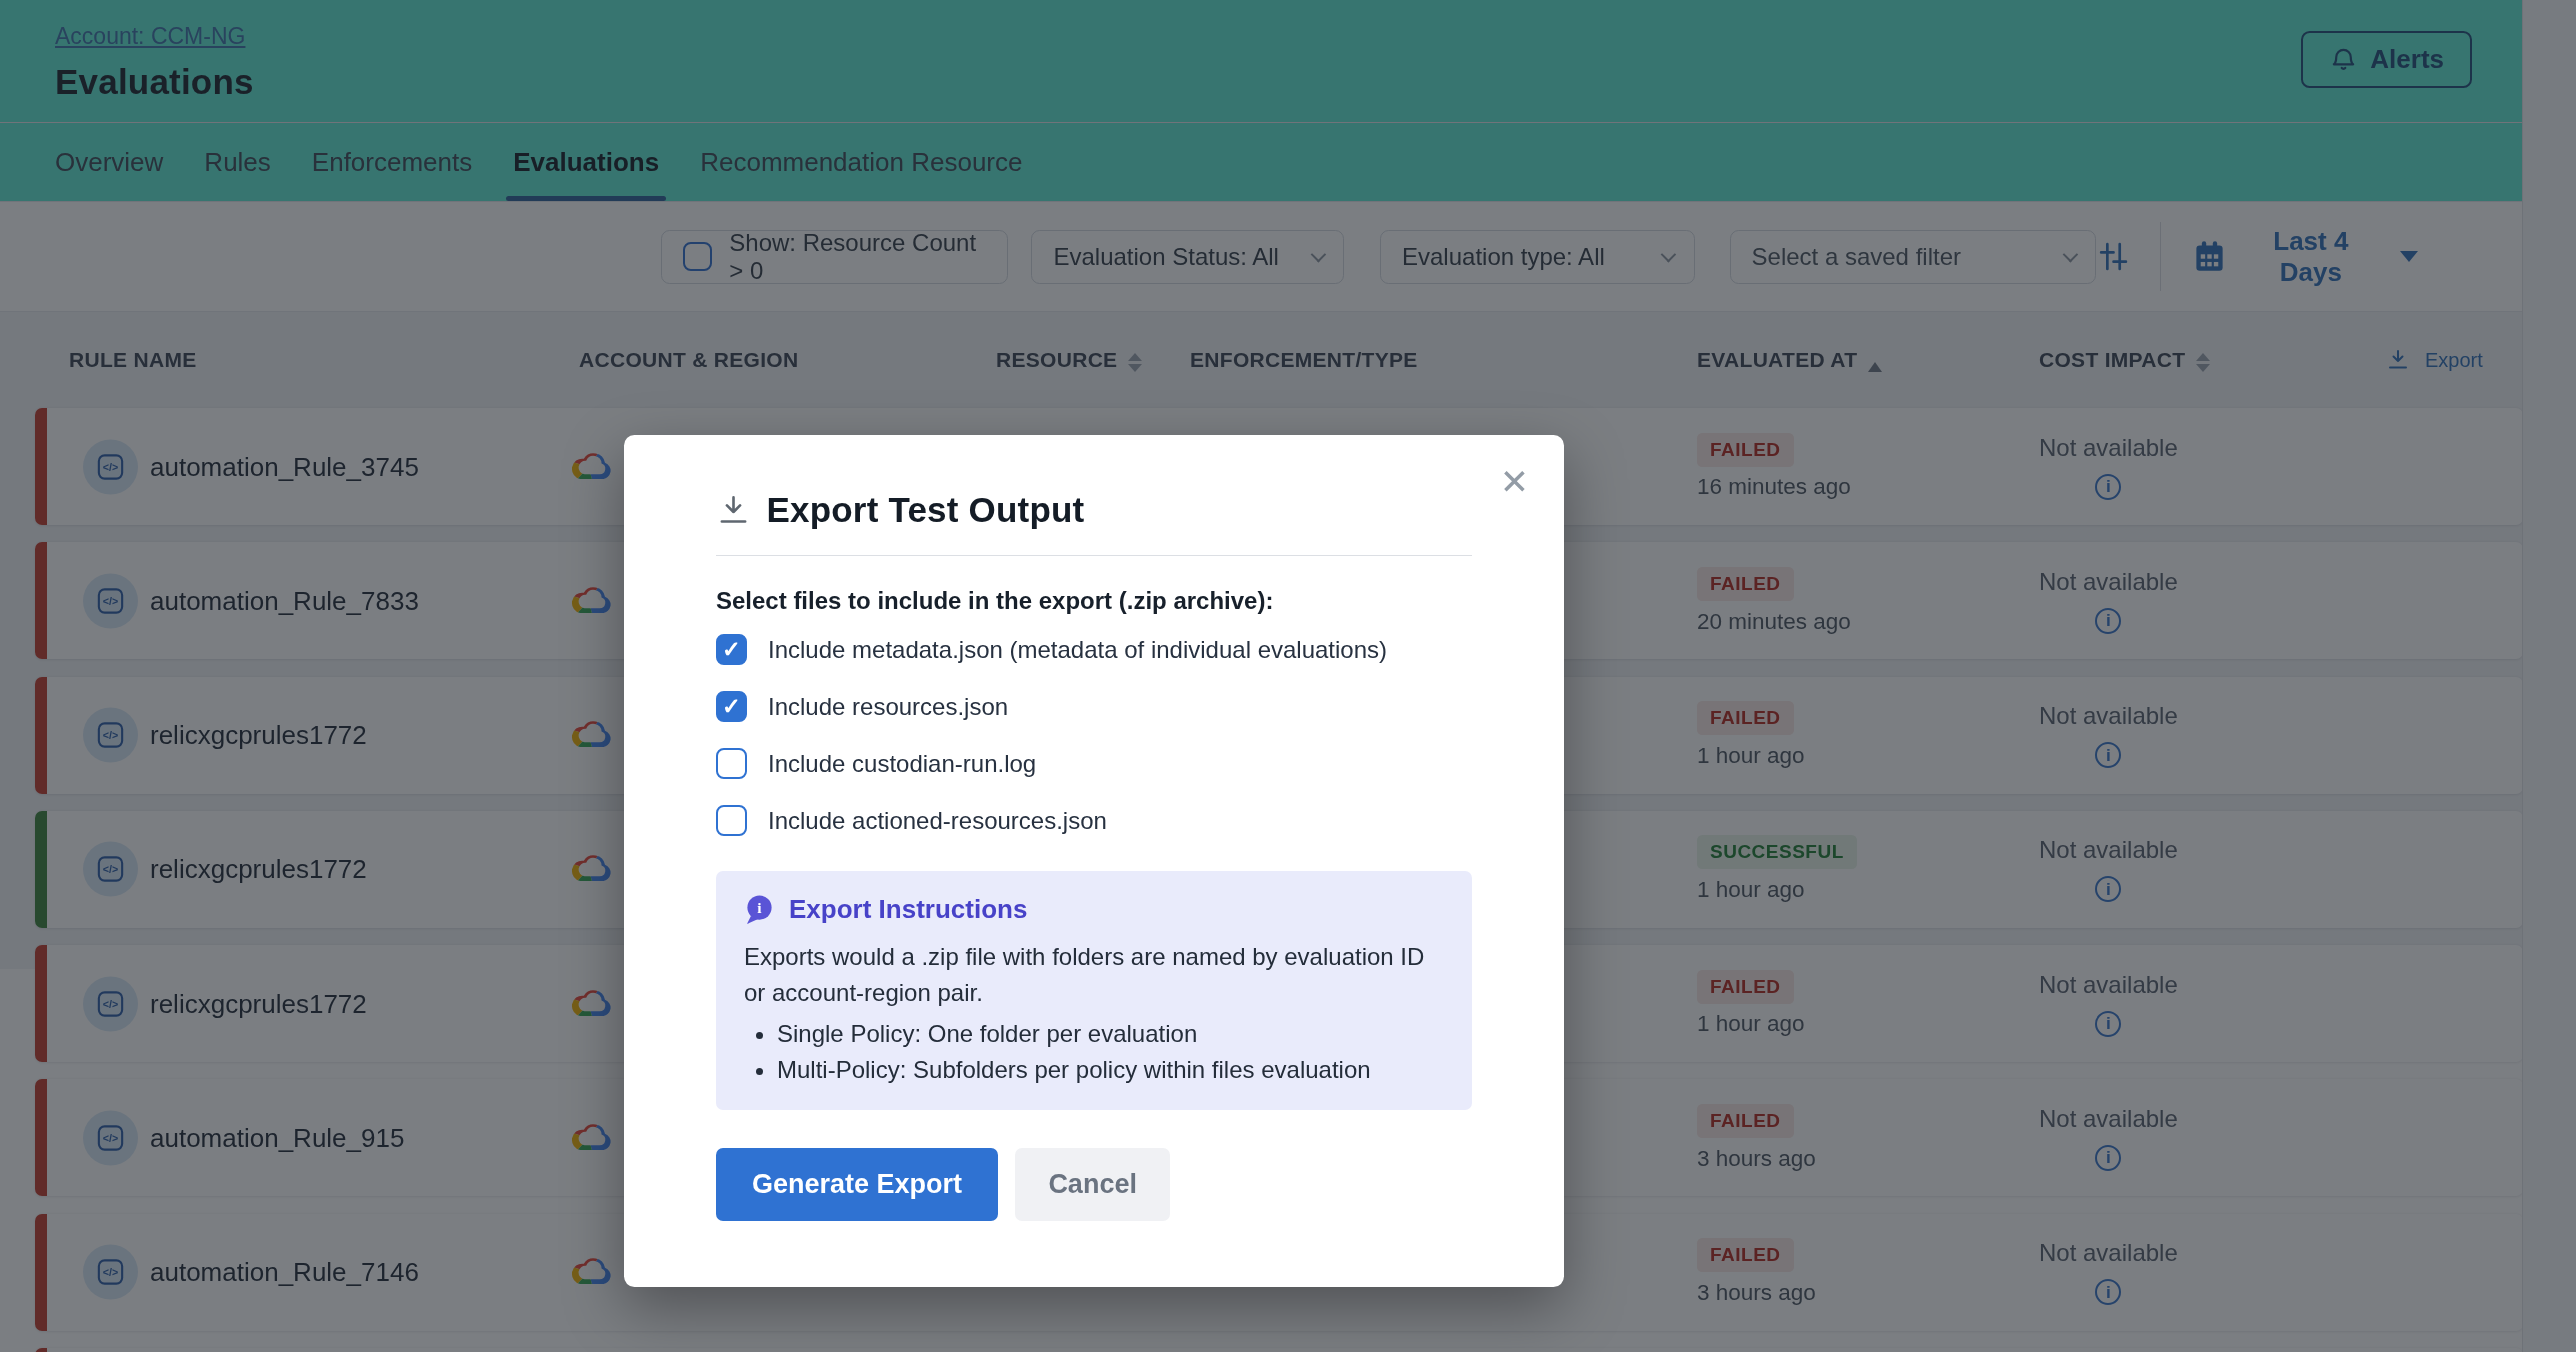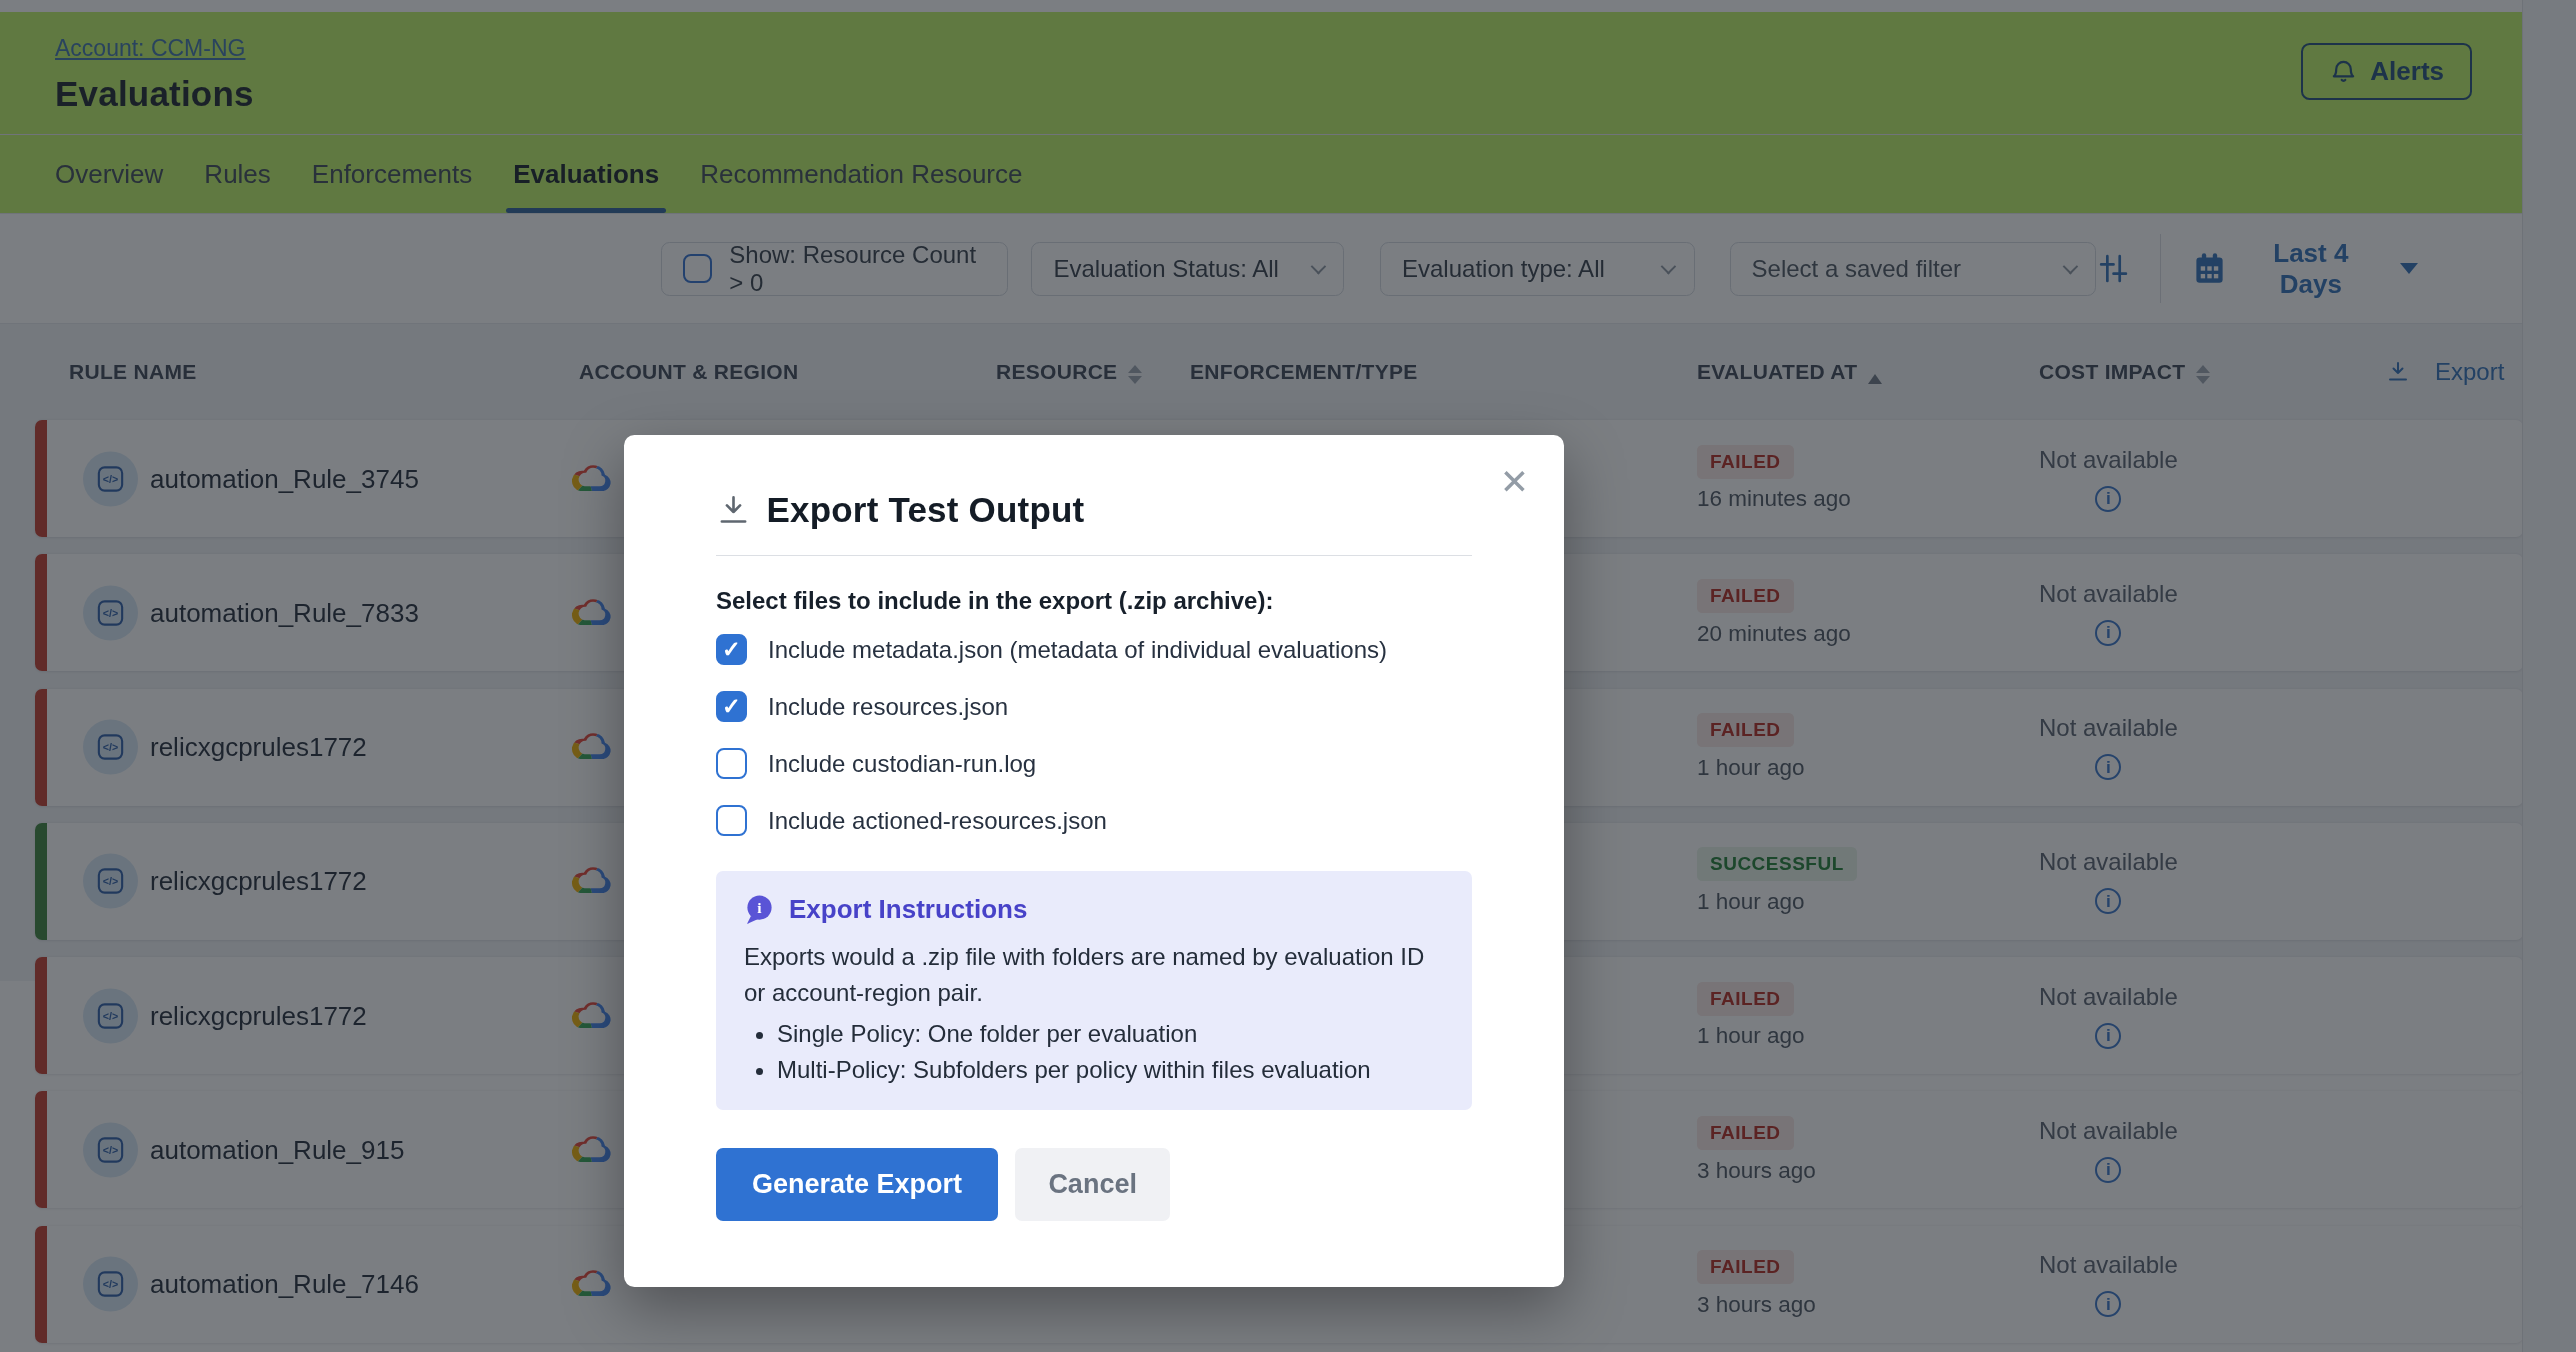--- a/index.html
+++ b/index.html
@@ -1,21 +1,21 @@
 <!DOCTYPE html>
 <html style="font-size:14px"><head>
 <meta charset="utf-8">
 <style>
   * { box-sizing: border-box; margin: 0; padding: 0; }
   html,body { width:2576px; height:1353px; }
   body { font-family: "Liberation Sans", sans-serif; background:#fff; overflow:hidden; }
   .screen { position:relative; width:2576px; height:1353px; overflow:hidden; background:#fff; }
 
   
-  .main { position:absolute; top:12px; left:0; width:2522px; height:969px; background:#bef264; }
+  .main { position:absolute; top:0; left:0; width:2522px; height:969px; background:#5eead4; }
   .gutter { position:absolute; top:0; right:0; width:54px; height:1353px; background:#f6f7f9; border-left:0.9px solid #dfe3e8; }
 
   .pagehead { height:123px; padding:22.5px 52px 0 55px; border-bottom:0.9px solid #e4e7eb; position:relative; }
   .account-link { font-size:23px; color:#3d73a9; }
   .page-title { font-size:35px; font-weight:700; color:#1a222c; margin-top:12px; letter-spacing:0.2px; }
   .alerts-btn { position:absolute; top:31px; right:50px; height:57px; padding:0 26px; display:flex; align-items:center; gap:12px;
     border:2.2px solid #1f4e79; border-radius:8.6px; background:transparent; color:#1f4e79; font-size:26px; font-weight:700; font-family:inherit; cursor:pointer; }
 
   .tabsbar { height:79px; padding:0 55px; display:flex; align-items:stretch; gap:41px; border-bottom:0.9px solid #e4e7eb; }
   .tab { position:relative; display:flex; align-items:center; font-size:26px; color:#3c4document65;5 color:#3c4856; cursor:pointer; }
@@ -36,22 +36,22 @@
   .daterange .label { font-size:26px; font-weight:600; color:#2e6fb8; }
   .caret-down { width:0; height:0; border-left:9.5px solid transparent; border-right:9.5px solid transparent; border-top:11.2px solid #2e6fb8; margin-left:5.2px; }
 
   .table-area { position:absolute; top:312px; left:0; right:0; bottom:0; background:#f1f3f6; }
   .thead { position:relative; height:96px; }
   .th { position:absolute; top:50%; transform:translateY(-50%); font-size:21px; font-weight:700; letter-spacing:0.3px; color:#394453; display:flex; align-items:flex-end; gap:10.4px; }
   .sort-both { display:flex; flex-direction:column; gap:3.5px; }
   .tri-u { width:0; height:0; border-left:7px solid transparent; border-right:7px solid transparent; border-bottom:8.6px solid #9aa3ae; }
   .tri-d { width:0; height:0; border-left:7px solid transparent; border-right:7px solid transparent; border-top:8.6px solid #9aa3ae; }
   .tri-asc { width:0; height:0; border-left:7.8px solid transparent; border-right:7.8px solid transparent; border-bottom:10.4px solid #6c7683; }
-  .export-link { position:absolute; left:2386px; top:50%; transform:translateY(-50%); display:flex; align-items:center; gap:25px;
-    background:none; border:none; cursor:pointer; font-family:inherit; font-size:24px; color:#2e6fb8; }
+  .export-link { position:absolute; left:2386px; top:50%; transform:translateY(-50%); display:flex; align-items:center; gap:15px;
+    background:none; border:none; cursor:pointer; font-family:inherit; font-size:20px; color:#2e6fb8; }
 
   .row { position:relative; margin:0 0 17.3px 35px; width:2488px; height:117px; background:#fff; border-radius:7px; box-shadow:0 0.9px 2.6px rgba(16,24,40,.10); cursor:pointer; }
   .accent { position:absolute; left:0; top:0; bottom:0; width:12px; border-radius:7px 0 0 7px; }
   .accent[data-accent="red"] { background:#c0392b; }
   .accent[data-accent="green"] { background:#3a8039; }
   .ricon { position:absolute; left:48px; top:50%; transform:translateY(-50%); width:55px; height:55px; border-radius:50%; background:#d7e7f5; display:flex; align-items:center; justify-content:center; }
   .rule-name { position:absolute; left:115px; top:50%; transform:translateY(-50%); font-size:26px; font-weight:500; color:#1f2937; }
   .gcp { position:absolute; left:532px; top:50%; transform:translateY(-50%); }
   .statusblk { position:absolute; left:1662px; top:50%; transform:translateY(-50%); display:flex; flex-direction:column; gap:7.8px; }
   .badge { align-self:flex-start; font-size:19px; font-weight:700; letter-spacing:0.5px; padding:6px 13px; border-radius:5.2px; }

